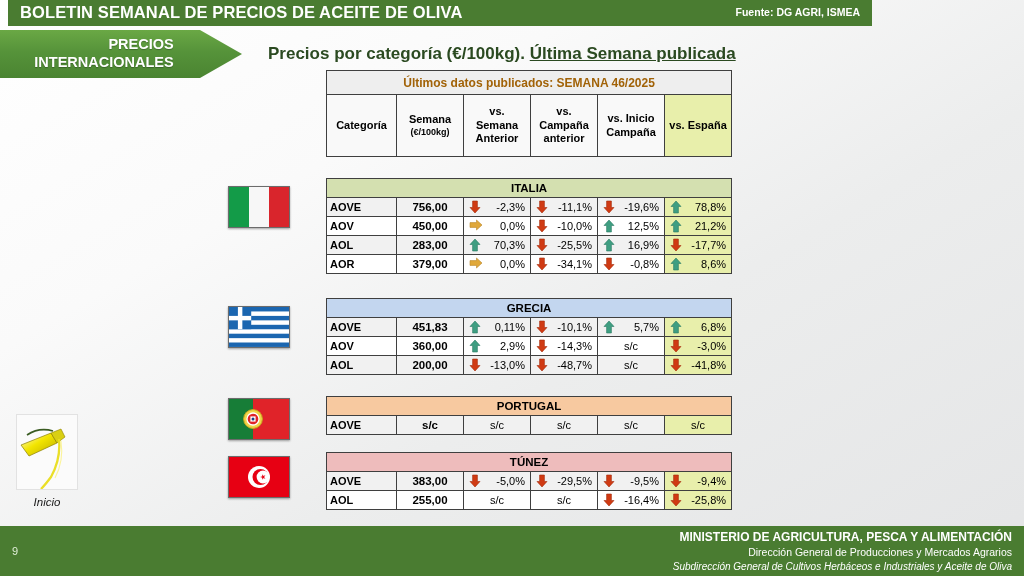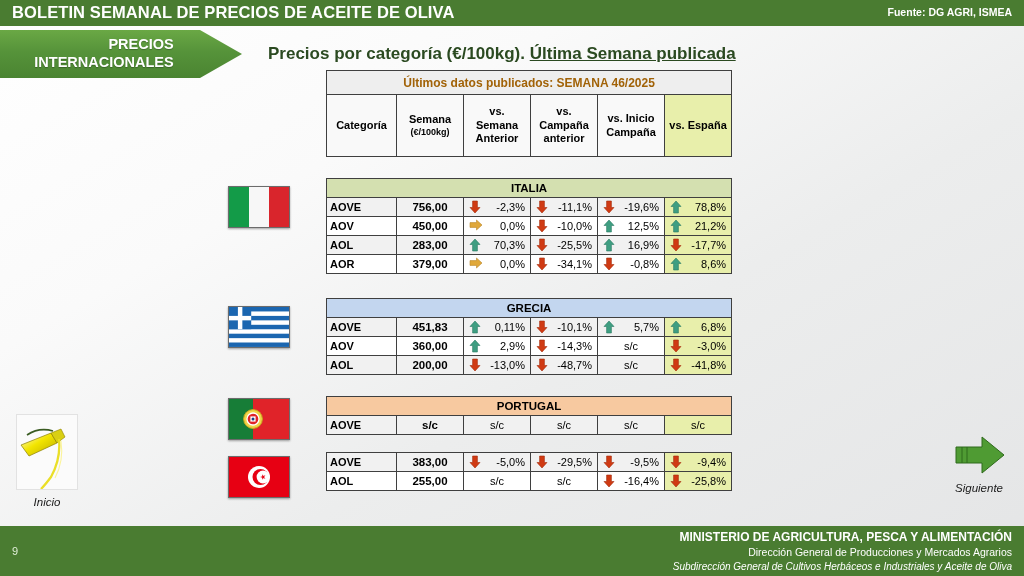--- a/index.html
+++ b/index.html
@@ -9,21 +9,21 @@
     overflow: hidden;
   }
   #slide {
     position: relative;
     width: 1024px; height: 576px;
     background: linear-gradient(150deg, #ffffff 0%, #fafafa 30%, #eceded 60%, #e4e5e6 100%);
   }
 
   
   #topbar {
-    position: absolute; left: 0; top: 0; width: 1024px; height: 26px;
+    position: absolute; left: 8px; top: 0; width: 864px; height: 26px;
     background: #4a7c31;
     text-align: right;
   }
   #topbar-title {
     position: absolute; left: 12px; top: 3px;
     font-size: 16.5px; font-weight: bold; color: #ffffff;
     letter-spacing: 0.1px; white-space: nowrap;
   }
   #topbar-source {
     position: absolute; right: 12px; top: 6px;
@@ -612,20 +612,23 @@
         <colgroup>
           <col class="c-cat">
           <col class="c-sem">
           <col class="c-vsa">
           <col class="c-vsc">
           <col class="c-vic">
           <col class="c-vse">
         </colgroup>
         <tbody>
           <tr>
+            <td class="cbanner tunez" colspan="6">TÚNEZ</td>
+          </tr>
+          <tr>
             <td class="cat rowA">AOVE</td>
             <td class="price rowA">383,00</td>
             <td class="val rowA">
               <div class="val-wrap">
                 <span class="arw">
                   <svg viewBox="0 0 12 14" width="12" height="14">
                     <path d="M6 13 L11 7.5 H8.4 V1 H3.6 V7.5 H1 Z" fill="#d03a13" stroke="#a32c0c" stroke-width="0.6"></path>
                   </svg>
                 </span>
                 <span class="num">-5,0%</span>
@@ -706,30 +709,20 @@
         <path d="M4 30 L34 18 L40 28 L12 41 Z" fill="url(#oilg)" stroke="#8d8000" stroke-width="0.7"></path>
         <path d="M34 18 L44 14 L48 22 L40 28 Z" fill="#d9cf13" stroke="#8d8000" stroke-width="0.6"></path>
         <path d="M10 20 Q22 12 36 16" stroke="#3a5c22" stroke-width="1.6" fill="none"></path>
         <path d="M42 24 Q44 44 34 62 Q28 70 24 74" stroke="#e9dd1c" stroke-width="2.3" fill="none" opacity="0.95"></path>
         <path d="M44 26 Q47 46 38 63" stroke="#fbf49a" stroke-width="1.1" fill="none"></path>
       </svg>
     </div>
     <div id="inicio-label">Inicio</div>
   </div>
 
-  <div id="siguiente">
-    <div id="siguiente-arrow">
-      <svg viewBox="0 0 58 42" width="58" height="42" aria-hidden="true">
-        <path d="M6 13 H32 V3 L54 21 L32 39 V29 H6 Z" fill="#4f9b33" stroke="#2f6a1c" stroke-width="1"></path>
-        <line x1="12" y1="13" x2="12" y2="29" stroke="#2f6a1c" stroke-width="1"></line>
-        <line x1="17" y1="13" x2="17" y2="29" stroke="#2f6a1c" stroke-width="1"></line>
-      </svg>
-    </div>
-    <div id="siguiente-label">Siguiente</div>
-  </div>
 
   <div id="footer">
     <div id="page-number">9</div>
     <div id="footer-text">
       <div id="footer-l1">MINISTERIO DE AGRICULTURA, PESCA Y ALIMENTACIÓN</div>
       <div id="footer-l2">Dirección General de Producciones y Mercados Agrarios</div>
       <div id="footer-l3">Subdirección General de Cultivos Herbáceos e Industriales y Aceite de Oliva</div>
     </div>
   </div>
 

